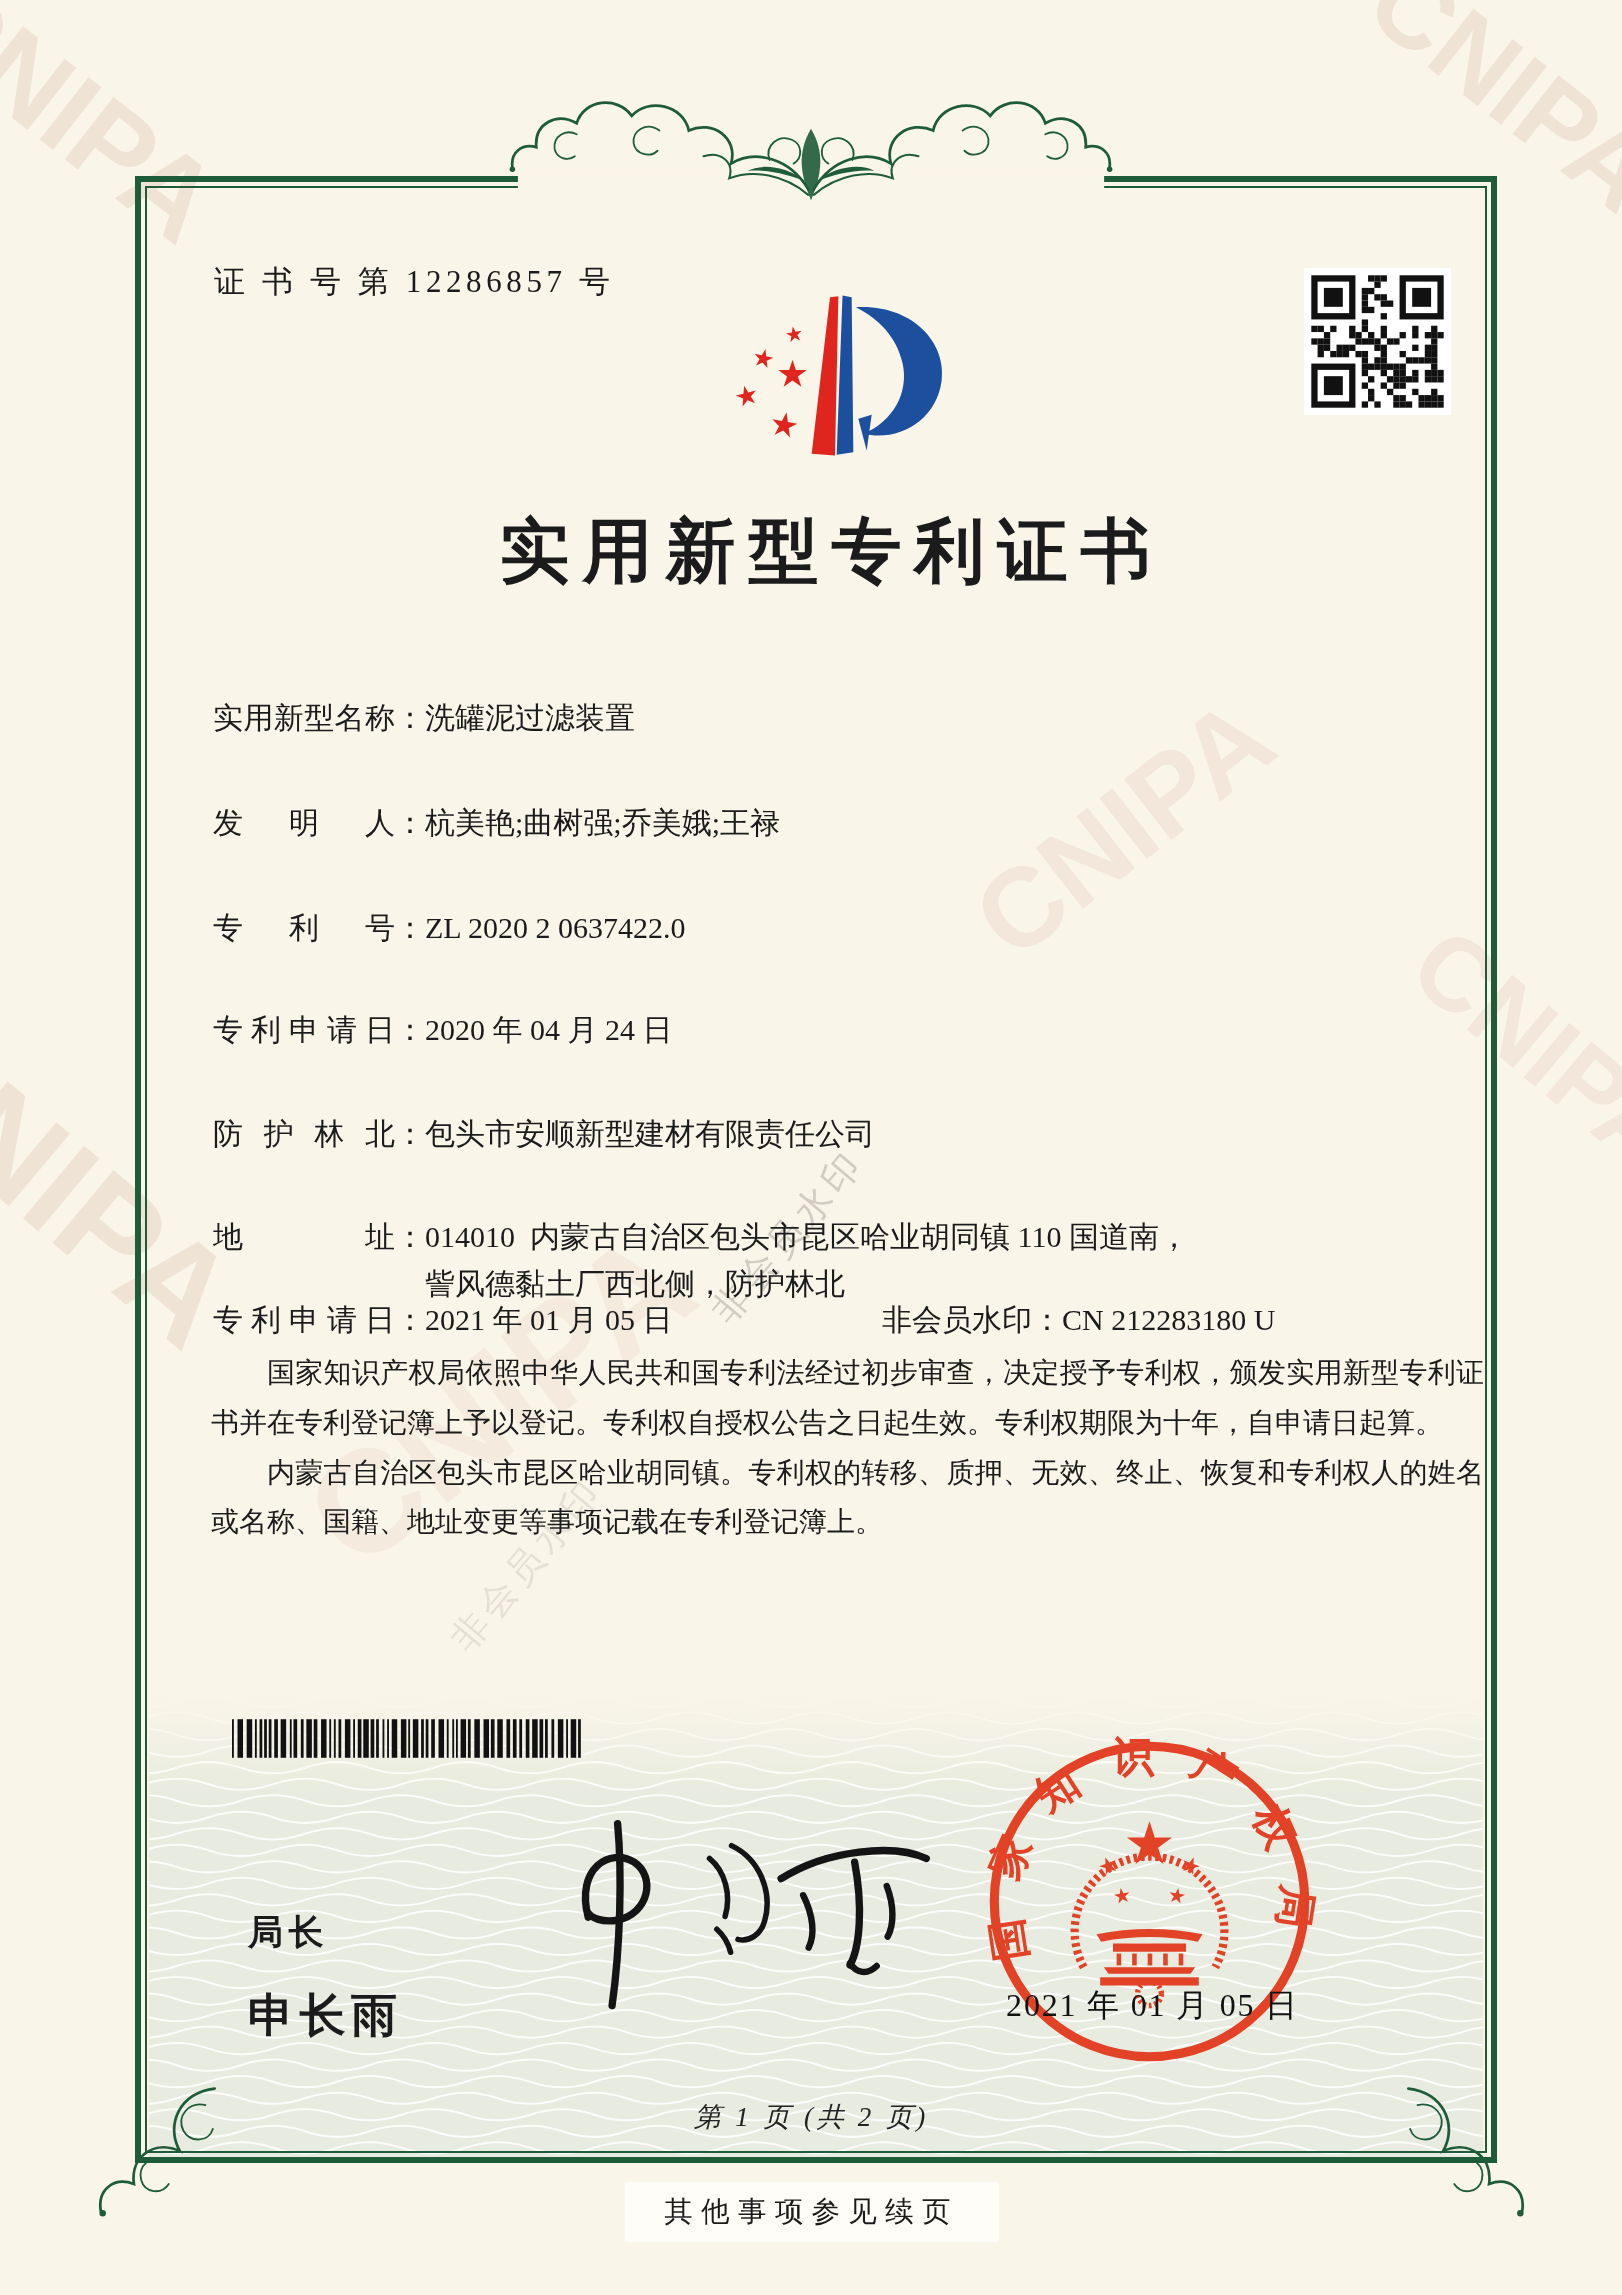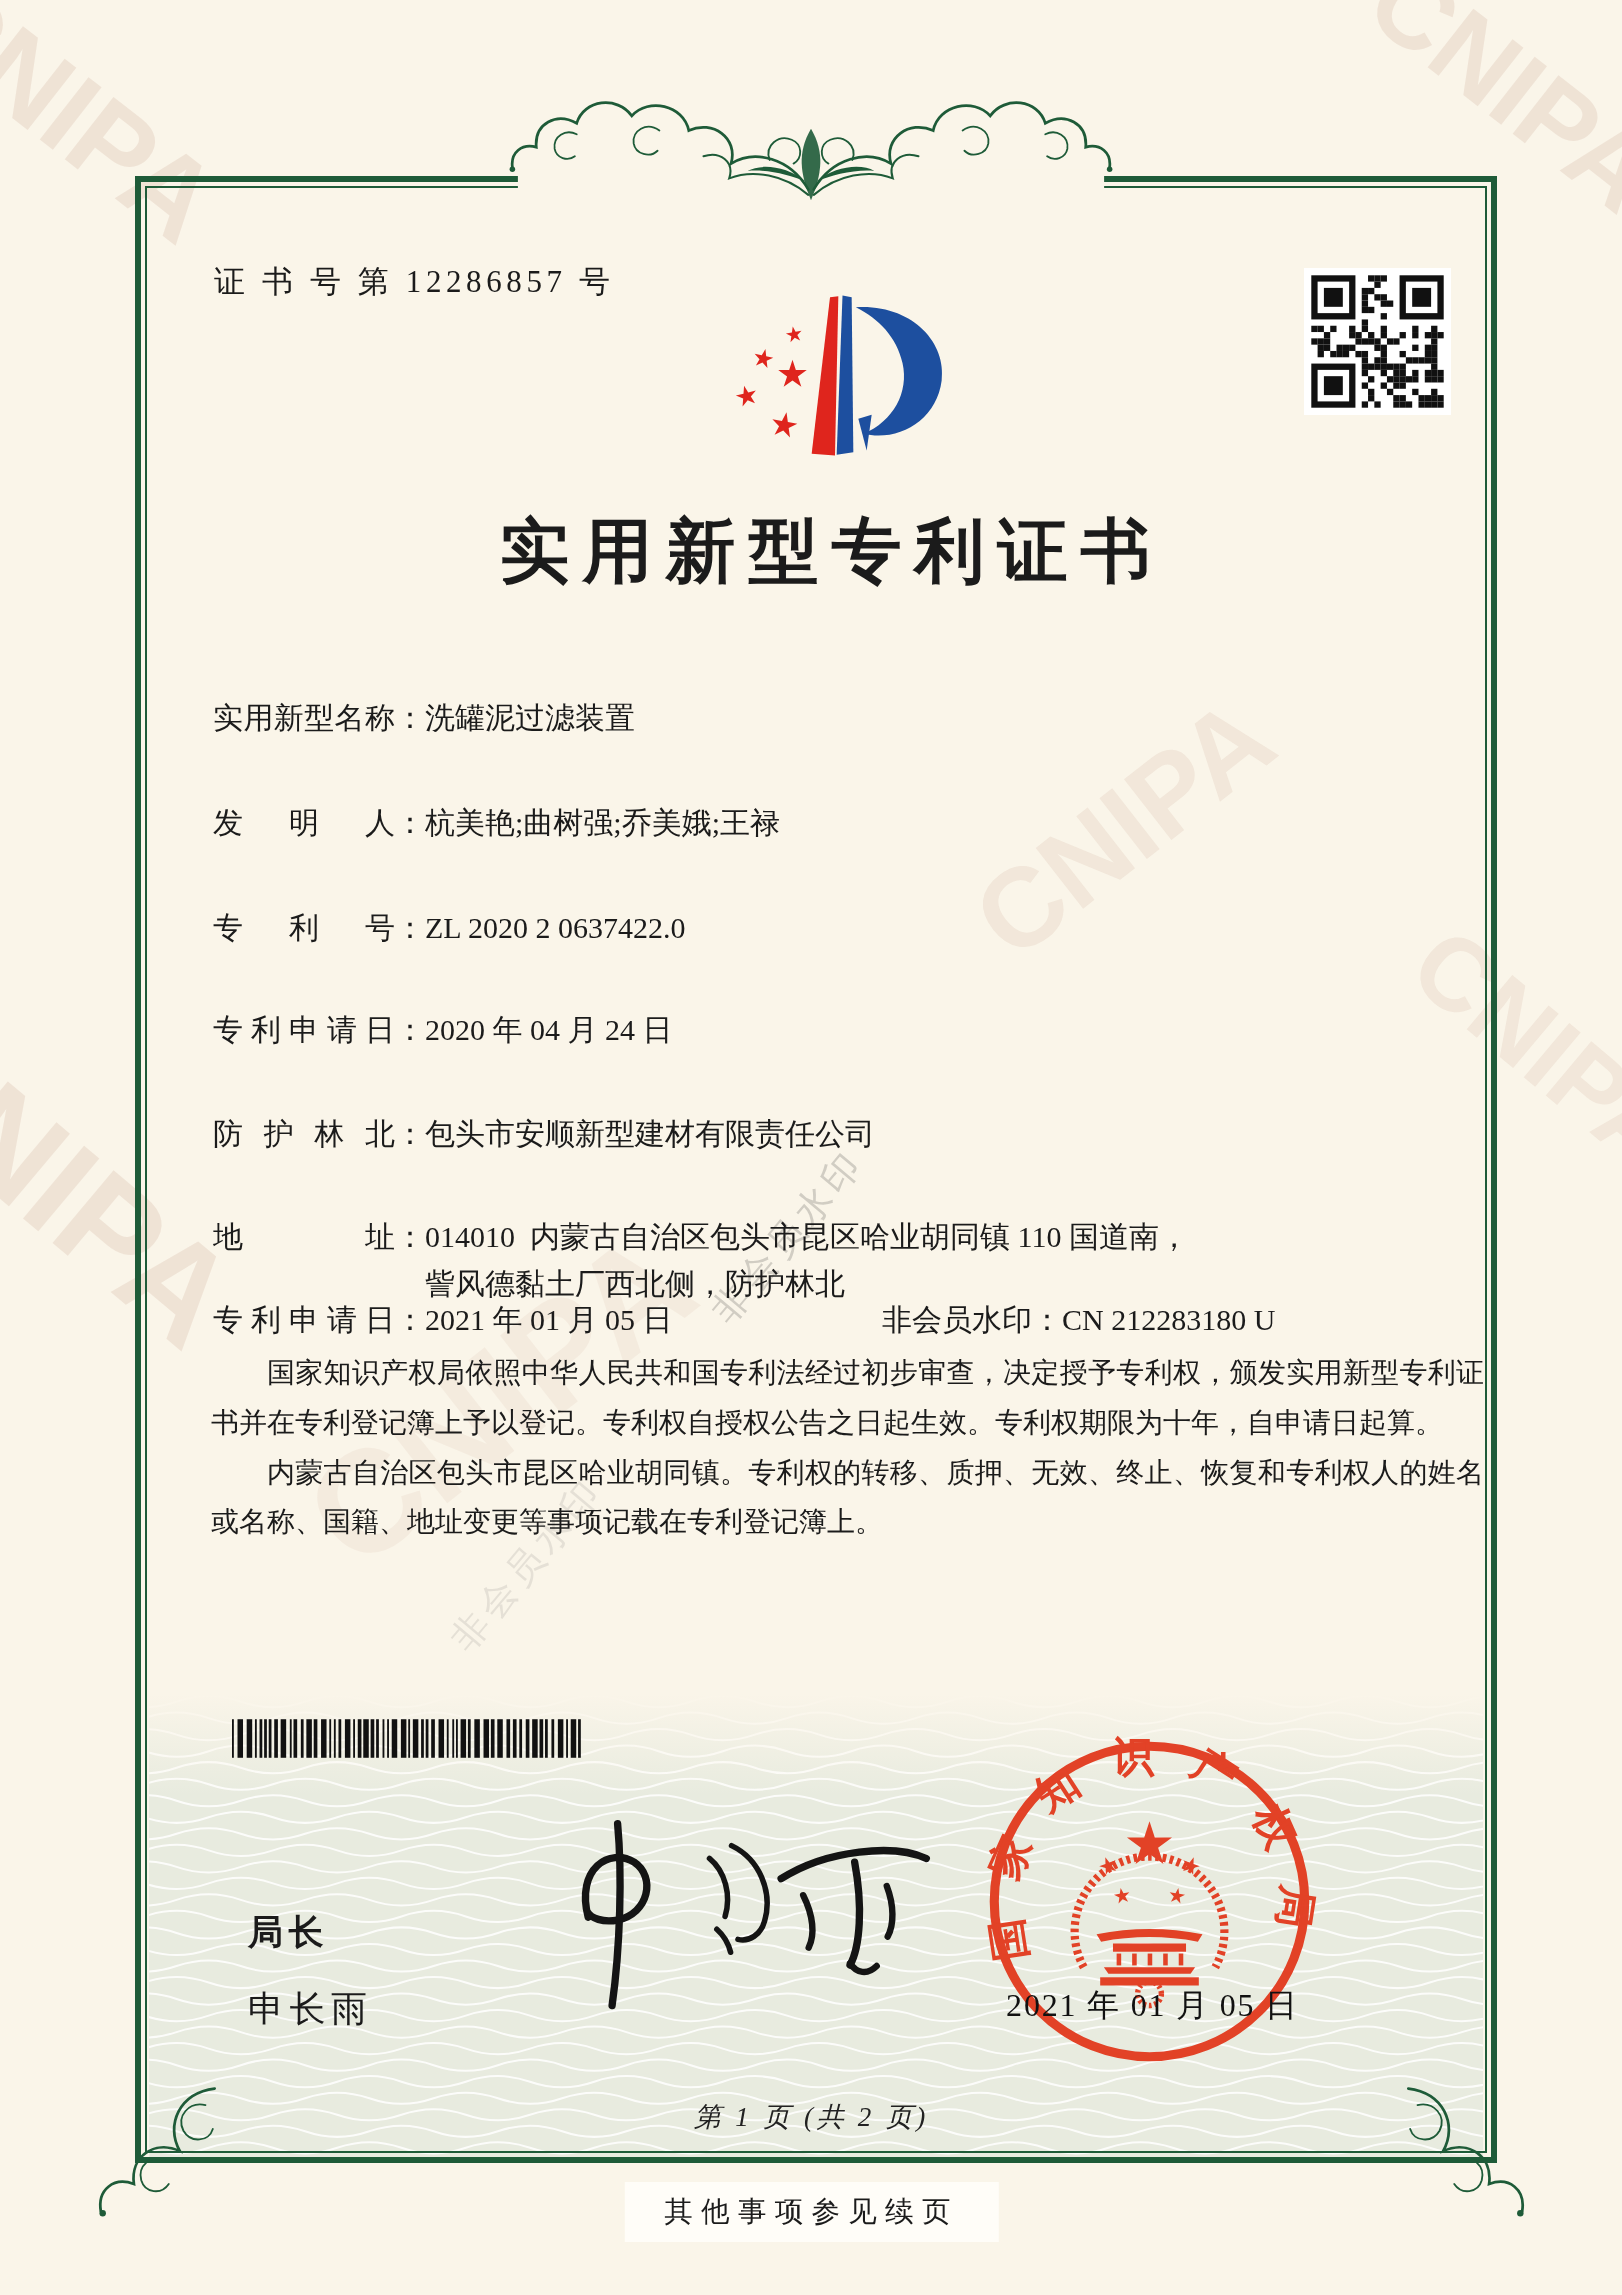--- a/index.html
+++ b/index.html
@@ -48,21 +48,21 @@
   .g2{position:absolute;left:669px;top:0;}
   
   .paras{position:absolute;left:211px;top:1348px;width:1273px;font-size:28px;
          line-height:1.78;text-align:justify;z-index:3;}
   .paras p{margin:0;text-indent:2em;}
   
   .barcode{position:absolute;left:232px;top:1719px;z-index:3;}
   .signer-title{position:absolute;left:248px;top:1909px;font-family:"Liberation Sans","DejaVu Sans",sans-serif;
         font-weight:700;font-size:35px;letter-spacing:5.5px;z-index:3;}
   .signer-name{position:absolute;left:248px;top:1985px;font-family:"Liberation Sans","DejaVu Sans",sans-serif;
-        font-weight:400;font-size:36px;letter-spacing:5.5px;z-index:3;}
+        font-weight:700;font-size:46px;letter-spacing:5.5px;z-index:3;}
   .signature{position:absolute;left:500px;top:1807px;z-index:4;}
   .seal{position:absolute;left:976px;top:1728px;z-index:5;opacity:.95;}
   .seal-arc{font-size:46px;font-weight:700;letter-spacing:36px;fill:var(--red);
         font-family:"Liberation Serif","DejaVu Serif",serif;}
   .seal-date{position:absolute;left:964px;top:1984px;width:377px;text-align:center;
         font-size:32px;letter-spacing:1.8px;color:#111;z-index:6;white-space:nowrap;}
   .page-footer{position:absolute;left:0;top:2099px;width:100%;text-align:center;
         font-size:27px;letter-spacing:3.7px;color:#222;z-index:3;font-style:italic;}
   .continuation{position:absolute;left:50%;top:2182px;transform:translateX(-50%);
         background:#fffdf8;padding:11px 40px;font-size:28.5px;letter-spacing:8.3px;z-index:3;white-space:nowrap;}

